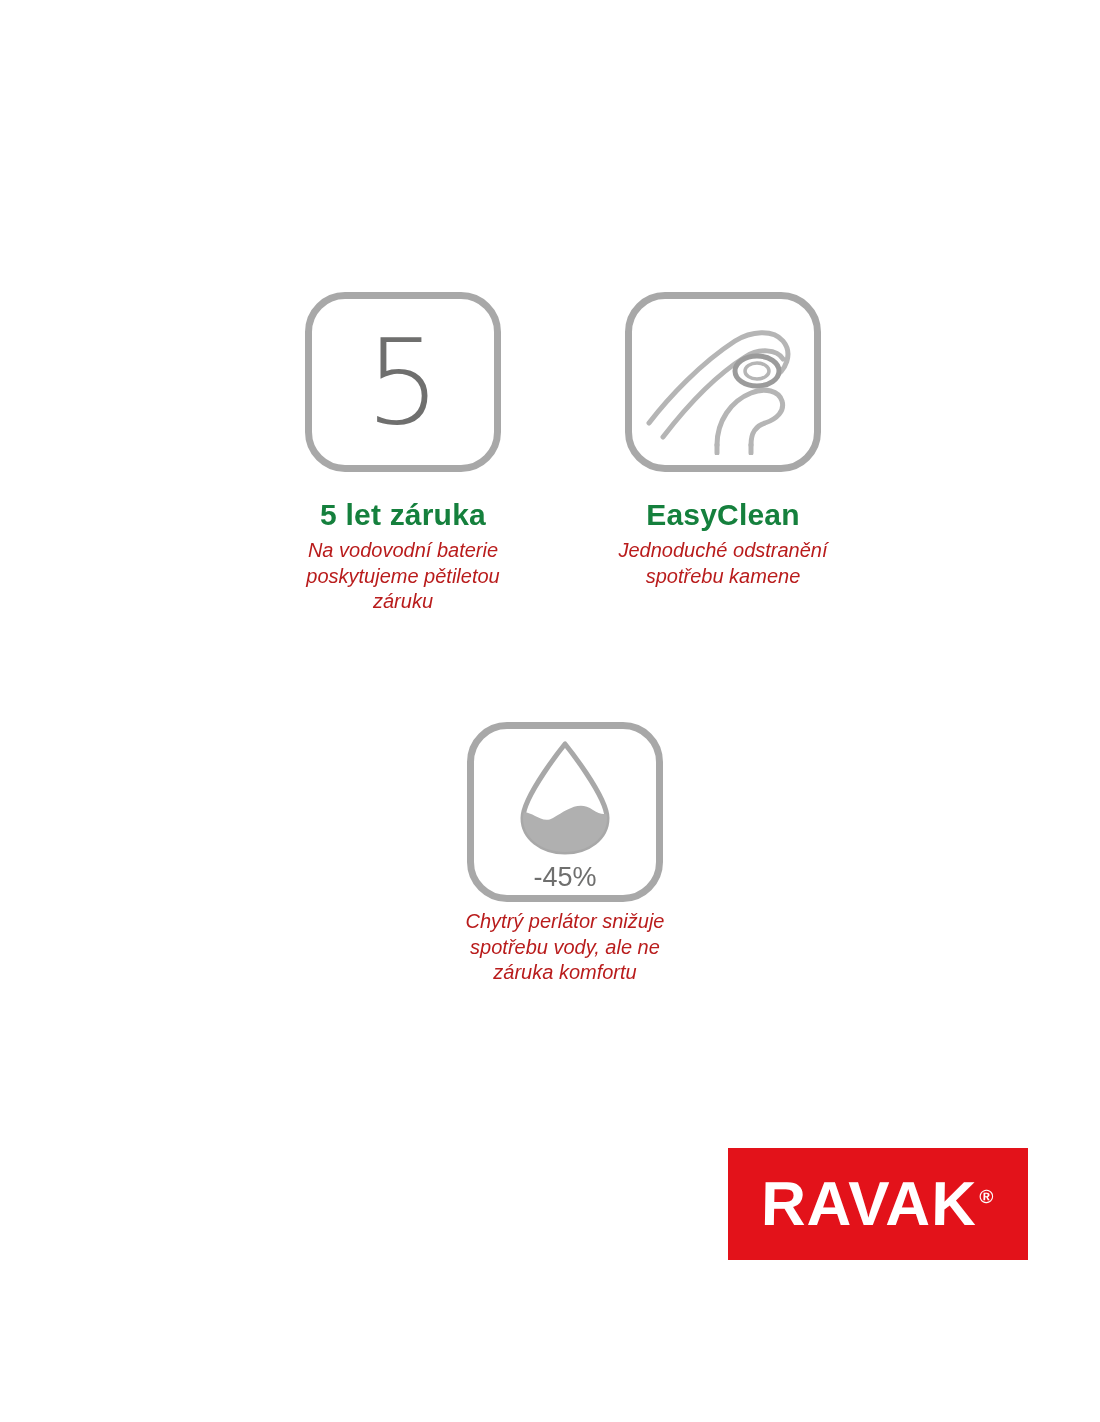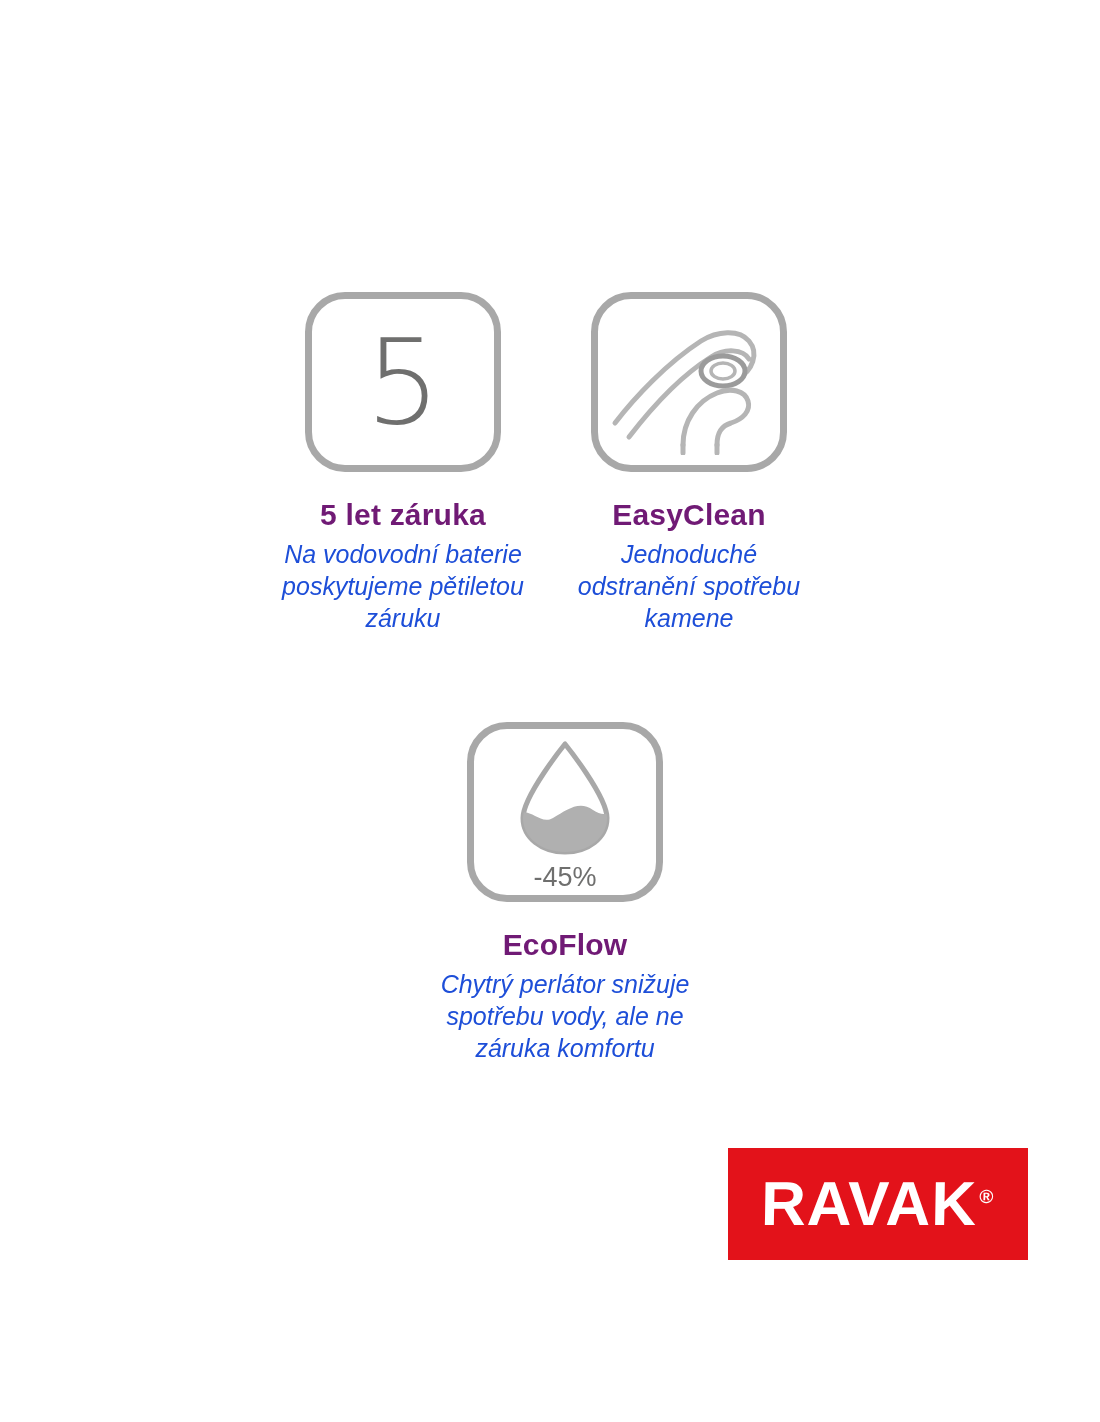--- a/index.html
+++ b/index.html
@@ -36,35 +36,35 @@
     box-sizing: border-box;
     display: flex;
     align-items: center;
     justify-content: center;
     background: #ffffff;
   }
   .feature-title {
     margin-top: 26px;
     font-size: 30px;
     font-weight: bold;
-    color: #701a75;
+    color: #15803d;
     letter-spacing: .2px;
     line-height: 1.1;
   }
   .feature-desc {
     margin-top: 7px;
-    font-size: 25px;
+    font-size: 20px;
     font-style: italic;
-    color: #1d4ed8;
+    color: #b91c1c;
     line-height: 1.28;
   }
 
   
   #feature-warranty { left: 278px; top: 292px; width: 250px; }
-  #feature-easyclean { left: 564px; top: 292px; width: 250px; }
+  #feature-easyclean { left: 598px; top: 292px; width: 250px; }
   #feature-ecoflow { left: 440px; top: 722px; width: 250px; }
 
   
   .five-glyph {
     font-size: 118px;
     font-weight: 300;
     color: #6f6f6e;
     line-height: 1;
     font-family: "DejaVu Sans", sans-serif;
   }
@@ -162,21 +162,20 @@
             </defs>
             <path d="M56 6 C56 6 14 58 14 80 C14 100 33 114 56 114 C79 114 98 100 98 80 C98 58 56 6 56 6 Z" fill="#ffffff" stroke="#a8a8a8" stroke-width="5" stroke-linejoin="round"></path>
             <g clip-path="url(#dropclip)">
               <path d="M6 78 C20 66 30 88 44 80 C58 72 70 62 84 72 C94 79 100 76 108 70 L108 124 L6 124 Z" fill="#b0b0b0"></path>
             </g>
           </svg>
         </span>
         <span class="drop-pct">-45%</span>
       </div>
     </div>
-    <div class="feature-title">EcoFlow</div>
     <div class="feature-desc">Chytrý perlátor snižuje spotřebu vody, ale ne záruka komfortu</div>
   </div>
 
   <div id="ravak-logo">
     <span class="logo-text">
       <span>RAVAK</span><span class="logo-reg">®</span>
     </span>
   </div>
 
 </div>

